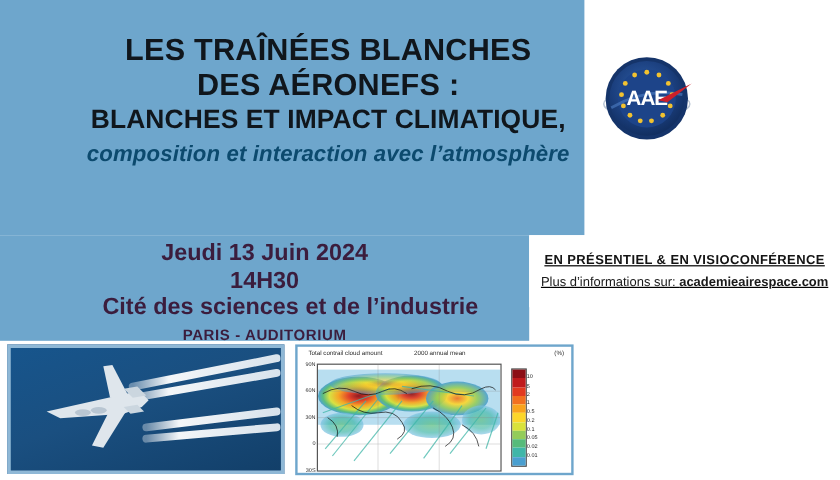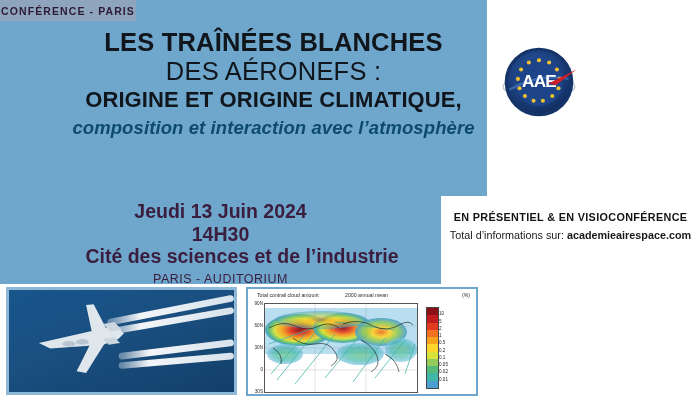--- a/index.html
+++ b/index.html
@@ -11,41 +11,41 @@
   .blue-bottom{position:absolute;left:0;top:196px;width:441px;height:88px;background:#6ea6cc;}
 
   
   .badge{position:absolute;left:0;top:0;width:136px;height:21px;background:#8fa5bd;
          display:flex;align-items:center;justify-content:center;}
   .badge span{font-size:10.5px;font-weight:bold;letter-spacing:1.1px;color:#2b1b33;}
 
   
   .titles{position:absolute;left:0;top:28px;width:547px;text-align:center;}
   .t1{font-size:25.5px;font-weight:bold;color:#10161c;line-height:1.12;letter-spacing:.2px;}
-  .t2{font-size:25.5px;font-weight:normal;color:#10161c;line-height:1.12;letter-spacing:.2px;}
+  .t2{font-size:25.5px;font-weight:bold;color:#10161c;line-height:1.12;letter-spacing:.2px;}
   .t3{font-size:22px;font-weight:bold;color:#10161c;line-height:1.22;letter-spacing:.1px;margin-top:2px;}
   .t4{font-size:18.5px;font-weight:bold;font-style:italic;color:#0c4a6e;line-height:1.2;margin-top:3px;letter-spacing:.1px;}
 
   
   .logos{position:absolute;left:496px;top:40px;width:200px;height:100px;}
   .seal{position:absolute;left:4px;top:3px;width:78px;height:78px;}
   .cite{position:absolute;left:95px;top:6px;}
   .cite .w{font-size:30px;font-weight:bold;color:#161616;line-height:1;letter-spacing:-.5px;}
   .cite .s{font-size:10.5px;color:#1b1b1b;line-height:1.28;margin-top:13px;letter-spacing:.1px;}
 
   
   .details{position:absolute;left:0;top:196px;width:441px;text-align:center;color:#3b1d3d;}
   .d1{font-size:19.5px;font-weight:bold;line-height:1.16;margin-top:4px;text-align:center;}
   .d2{font-size:19.5px;font-weight:bold;line-height:1.16;}
   .d3{font-size:19.5px;font-weight:bold;line-height:1.16;padding-left:43px;}
-  .d4{font-size:12.5px;font-weight:normal;letter-spacing:.5px;line-height:1.3;margin-top:3px;}
+  .d4{font-size:12.5px;font-weight:bold;letter-spacing:.5px;line-height:1.3;margin-top:3px;}
 
   
   .info{position:absolute;left:441px;top:196px;width:259px;height:60px;background:#ffffff;
-        display:flex;flex-direction:column;align-items:center;justify-content:center;}
+        display:flex;flex-direction:column;align-items:center;justify-content:center;text-decoration:underline;}
   .i1{font-size:10.8px;font-weight:bold;color:#141414;letter-spacing:.35px;}
   .i2{font-size:10.8px;color:#1a1a1a;margin-top:6px;}
   .i2 b{font-weight:bold;}
 
   
   .photo{position:absolute;left:6px;top:287px;width:231px;height:108px;
          border:3px solid #8fb8d6;box-sizing:border-box;overflow:hidden;background:#1d4f7e;}
   .sky{position:absolute;inset:0;background:linear-gradient(160deg,#17558c 0%,#1a4f80 45%,#123f69 100%);}
 
   
@@ -66,28 +66,25 @@
   .cbar-labels span{position:absolute;left:0;font-size:4.6px;color:#2a2a2a;}
 </style>
 </head>
 <body>
 
 <div id="poster">
 
   <div class="blue-top"></div>
   <div class="blue-bottom"></div>
 
-  <div class="badge">
-    <span>CONFÉRENCE - PARIS</span>
-  </div>
 
   <div class="titles">
     <div class="t1">LES TRAÎNÉES BLANCHES</div>
     <div class="t2">DES AÉRONEFS :</div>
-    <div class="t3">ORIGINE ET ORIGINE CLIMATIQUE,</div>
+    <div class="t3">BLANCHES ET IMPACT CLIMATIQUE,</div>
     <div class="t4">composition et interaction avec l’atmosphère</div>
   </div>
 
   <div class="logos">
     <svg class="seal" viewBox="0 0 100 100">
       <defs>
         <radialGradient id="sg" cx="45%" cy="38%" r="68%">
           <stop offset="0%" stop-color="#2f5fa8"></stop>
           <stop offset="60%" stop-color="#1b3f7e"></stop>
           <stop offset="100%" stop-color="#0f2a58"></stop>
@@ -122,21 +119,21 @@
   <div class="details">
     <div class="d1">Jeudi 13 Juin 2024</div>
     <div class="d2">14H30</div>
     <div class="d3">Cité des sciences et de l’industrie</div>
     <div class="d4">PARIS - AUDITORIUM</div>
   </div>
 
   <div class="info">
     <div class="i1">EN PRÉSENTIEL &amp; EN VISIOCONFÉRENCE</div>
     <div class="i2">
-      <span>Total d’informations sur: </span><b>academieairespace.com</b>
+      <span>Plus d’informations sur: </span><b>academieairespace.com</b>
     </div>
   </div>
 
   <div class="photo">
     <div class="sky"></div>
     <svg viewBox="0 0 231 108" style="position:absolute;inset:0;width:100%;height:100%">
       <defs>
         <linearGradient id="trail" x1="0" y1="0" x2="1" y2="0">
           <stop offset="0%" stop-color="#ffffff" stop-opacity=".35"></stop>
           <stop offset="25%" stop-color="#ffffff" stop-opacity=".95"></stop>

